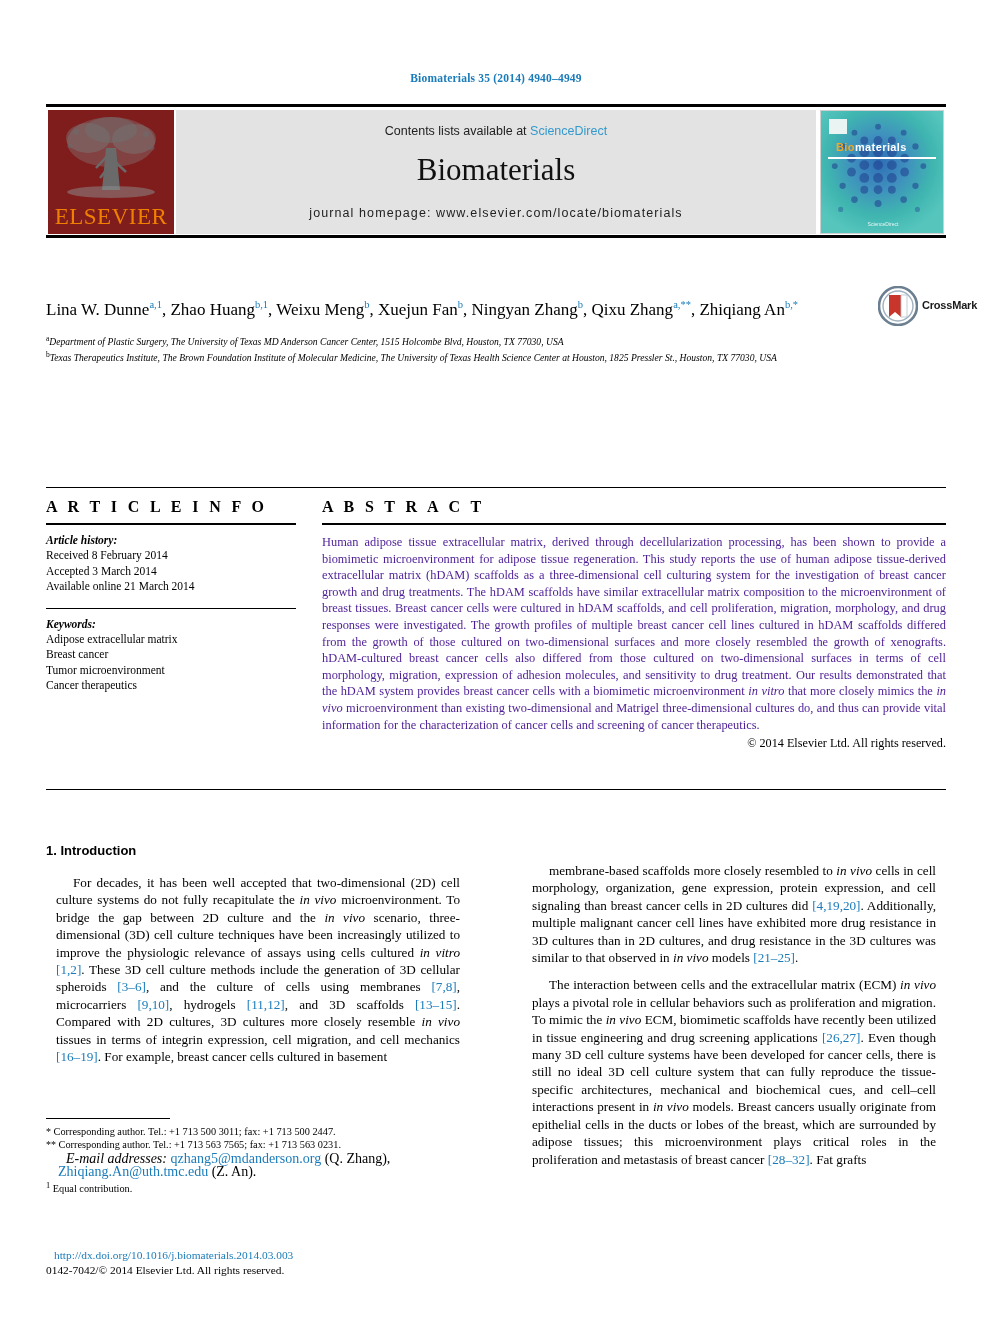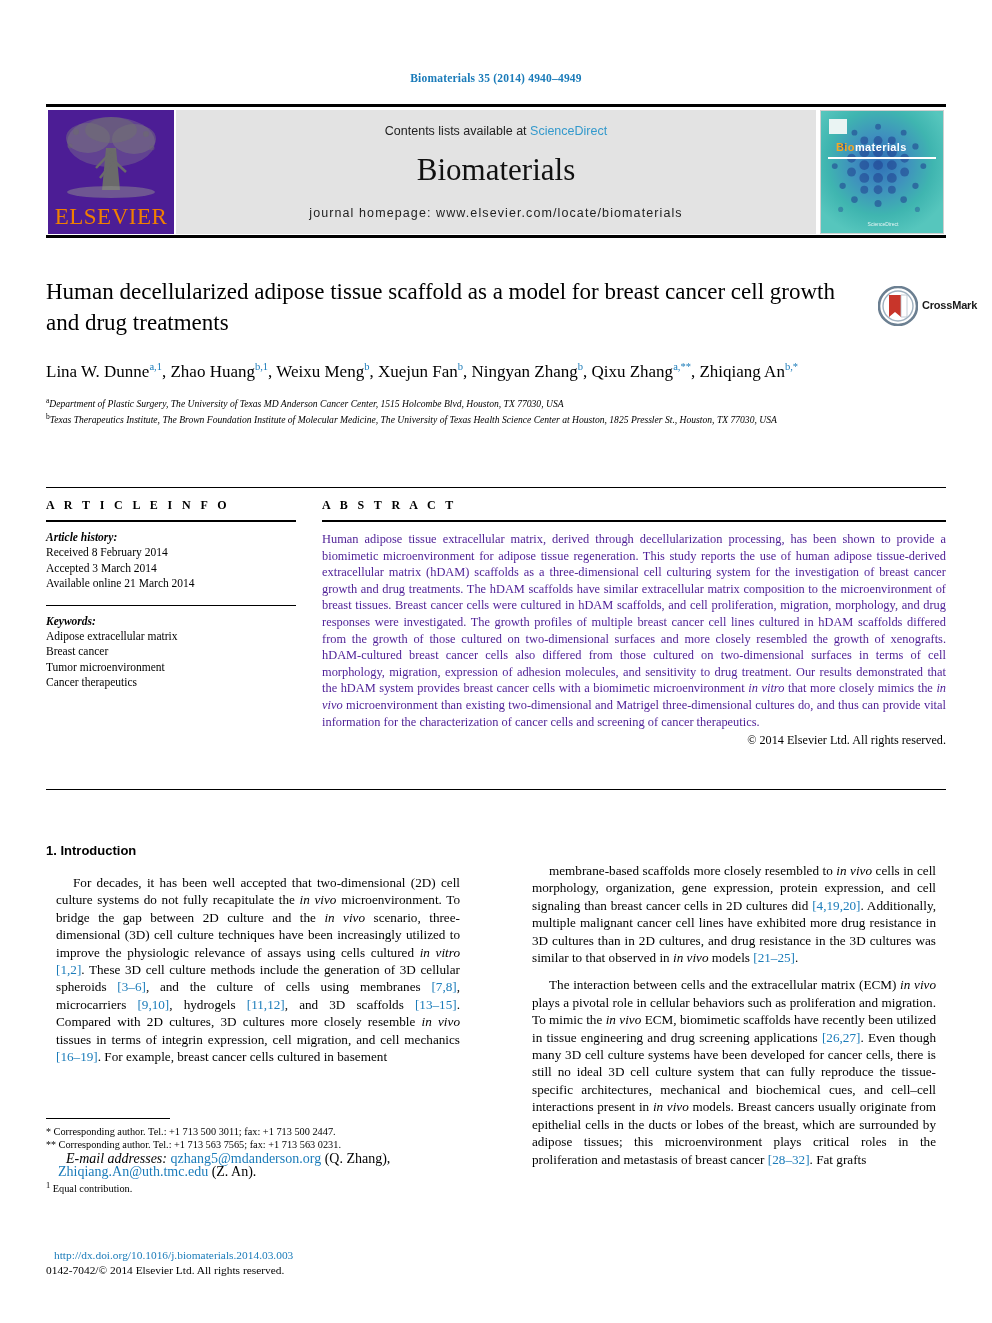--- a/index.html
+++ b/index.html
@@ -58,21 +58,21 @@
     width: 900px;
     height: 3px;
     background: #000;
   }
   .elsevier-logo {
     position: absolute;
     left: 2px;
     top: 6px;
     width: 126px;
     height: 124px;
-    background: #4c1d95;
+    background: #7f1d1d;
   }
   .elsevier-tree {
     position: absolute;
     left: 8px; top: 2px;
     width: 110px; height: 92px;
   }
   .elsevier-word {
     position: absolute;
     left: 0; top: 94px;
     width: 126px;
@@ -273,21 +273,21 @@
     width: 250px;
   }
   .abstract-col {
     position: absolute;
     left: 322px;
     top: 498px;
     width: 624px;
   }
   .sec-head {
     font-family: "Liberation Serif", serif;
-    font-size: 12px;
+    font-size: 16px;
     font-weight: bold;
     letter-spacing: 3.4px;
     color: #000;
     margin: 0 0 7px 0;
   }
   .sec-rule {
     height: 2px;
     background: #000;
     margin-bottom: 9px;
   }
@@ -507,21 +507,20 @@
     <svg class="crossmark-circle" viewBox="0 0 40 40">
       <circle cx="20" cy="20" r="19" fill="#ffffff" stroke="#6b7f91" stroke-width="2.6"></circle>
       <circle cx="20" cy="20" r="15" fill="#ffffff" stroke="#9fb0bf" stroke-width="1.4"></circle>
       <path d="M11 9 h12 v22 l-6 -5 l-6 5 Z" fill="#c8352a"></path>
       <path d="M23 9 h6 v22 h-6 Z" fill="#ffffff" stroke="#b5c2cd" stroke-width="0.8"></path>
     </svg>
     <div class="crossmark-text">CrossMark</div>
   </div>
 
   <div class="title-block">
-    <h1 class="article-title">Human decellularized adipose tissue scaffold as a model for breast cancer cell growth and drug treatments</h1>
     <div class="authors">Lina W. Dunne<sup>a,1</sup>, Zhao Huang<sup>b,1</sup>, Weixu Meng<sup>b</sup>, Xuejun Fan<sup>b</sup>, Ningyan Zhang<sup>b</sup>, Qixu Zhang<sup>a,**</sup>, Zhiqiang An<sup>b,*</sup></div>
     <div class="affiliations">
       <div><sup>a</sup><span>Department of Plastic Surgery, The University of Texas MD Anderson Cancer Center, 1515 Holcombe Blvd, Houston, TX 77030, USA</span></div>
       <div><sup>b</sup><span>Texas Therapeutics Institute, The Brown Foundation Institute of Molecular Medicine, The University of Texas Health Science Center at Houston, 1825 Pressler St., Houston, TX 77030, USA</span></div>
     </div>
   </div>
 
   <div class="rule-main-top"></div>
   <div class="rule-main-bottom"></div>
 

